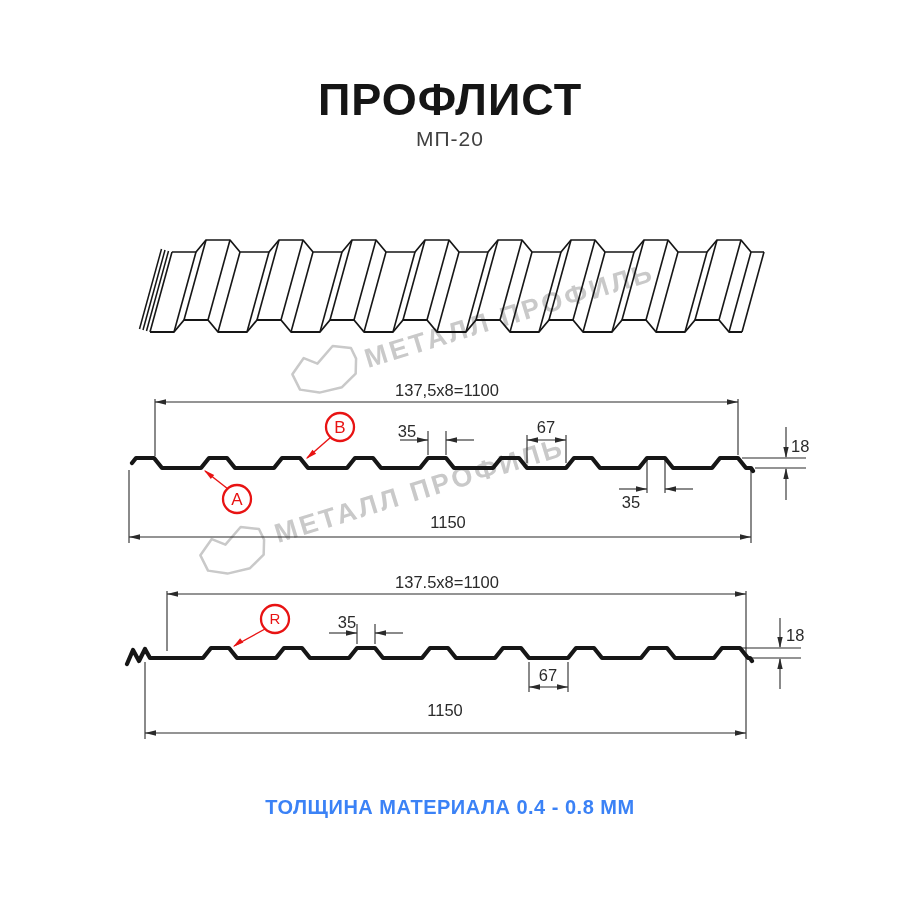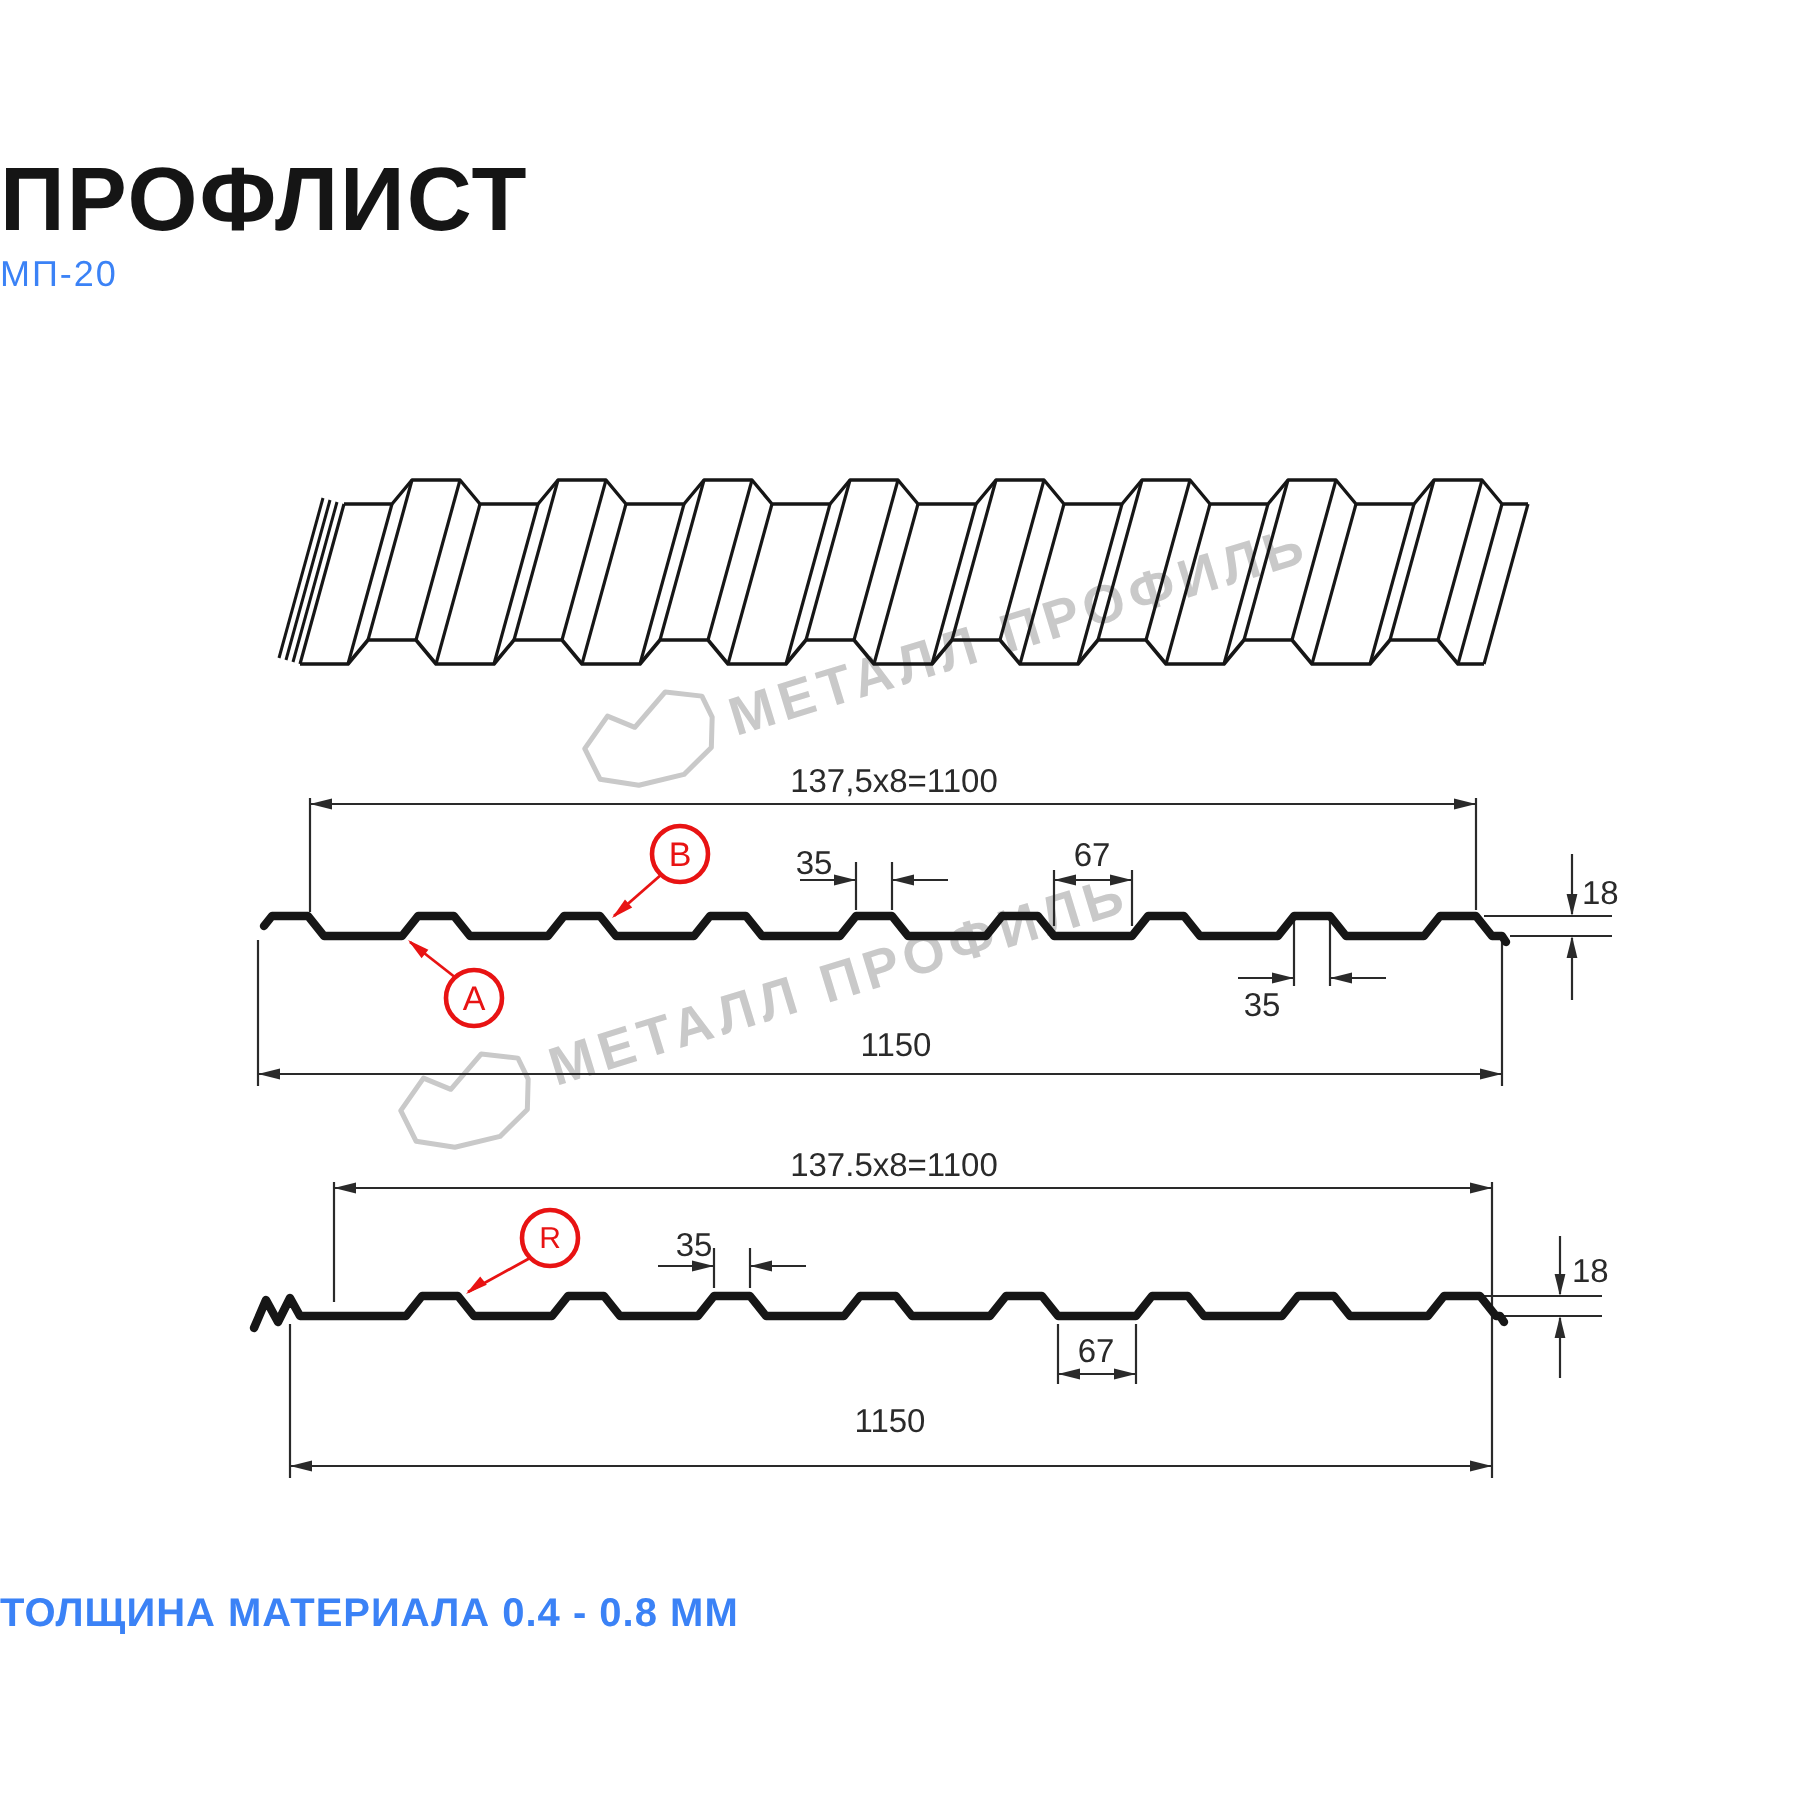--- a/index.html
+++ b/index.html
@@ -1,20 +1,20 @@
 <!DOCTYPE html>
 <html style="--c-dim: #2a2a2a; --c-red: #e81313; --c-wm: #c9c9c9; --c-line: #161616;"><head>
 <meta charset="utf-8">
 <style>
   html,body{margin:0;padding:0;background:#ffffff;}
   body{width:900px;height:900px;position:relative;overflow:hidden;
        font-family:"Liberation Sans",sans-serif;}
-  .abs{position:absolute;left:0;width:900px;text-align:left;}
+  .abs{position:absolute;left:0;width:900px;text-align:center;}
   .title{top:74px;font-size:45px;font-weight:bold;color:#151515;letter-spacing:1px;}
-  .subtitle{top:127px;font-size:18px;font-weight:400;color:#3b82f6;letter-spacing:1px;}
+  .subtitle{top:127px;font-size:21px;font-weight:400;color:#404040;letter-spacing:1px;}
   .footer{top:796px;font-size:20px;font-weight:600;color:#3b82f6;letter-spacing:.5px;}
   svg{position:absolute;left:0;top:0;}
   .dim{font-family:"Liberation Sans",sans-serif;font-size:16.5px;fill:var(--c-dim,#2a2a2a);}
   .red-letter{font-family:"Liberation Sans",sans-serif;font-size:17px;fill:var(--c-red,#e81313);}
   .red-letter-sm{font-size:15px;}
   .wm-text{font-family:"Liberation Sans",sans-serif;font-size:27px;font-weight:bold;
            fill:var(--c-wm,#c9c9c9);letter-spacing:3px;}
   .wm-logo{fill:none;stroke:var(--c-wm,#c9c9c9);stroke-width:2.5;stroke-linejoin:round;}
 </style>
 </head>

